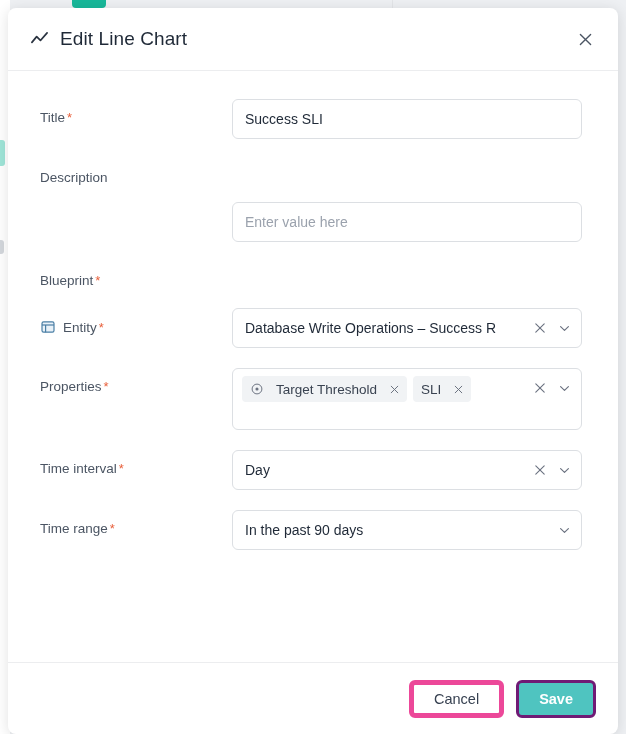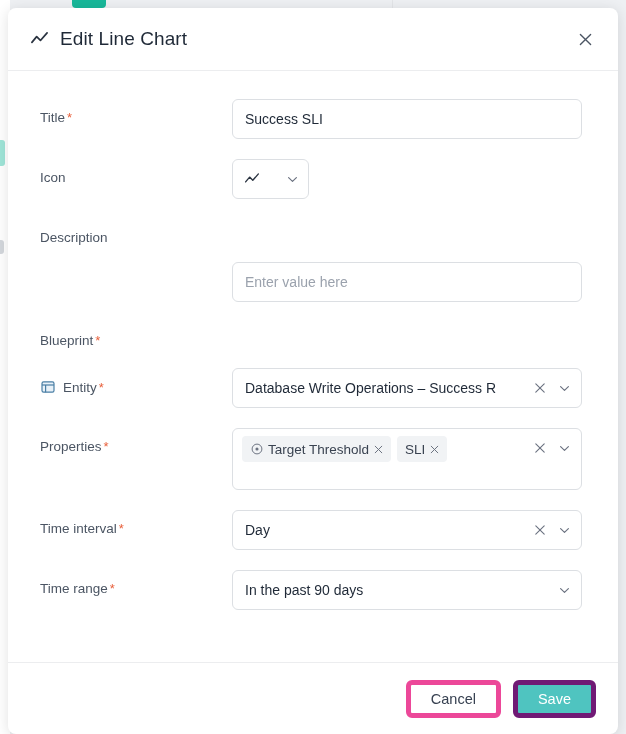--- a/index.html
+++ b/index.html
@@ -193,21 +193,21 @@
     flex-wrap: wrap;
     gap: 6px;
     min-width: 0;
   }
   .chip {
     background: #f1f3f5;
     border-radius: 4px;
     height: 26px;
     display: flex;
     align-items: center;
-    gap: 4px;
+    gap: 12px;
     padding: 0 7px 0 8px;
     font-size: 13.5px;
     color: #3a4351;
   }
   .chip .chip-icon {
     width: 14px; height: 14px;
     display: flex; align-items: center; justify-content: center;
     color: #6b7280;
   }
   .chip .chip-x {
@@ -245,22 +245,23 @@
   }
   .btn-cancel {
     background: #fff;
     border: 5px solid #ec4899;
     color: #374151;
     min-width: 80px;
   }
   .btn-save {
     background: #4fc4c0;
     color: #fff;
-    border: 5px solid #701a75;
+    border: 3px solid #701a75;
     min-width: 62px;
+    font-weight: bold;
   }
 </style>
 </head>
 <body>
 
 <div class="page-bg">
   <div class="bg-strip-left"></div>
   <div class="bg-tab"></div>
   <div class="bg-sidebar-accent1"></div>
   <div class="bg-sidebar-accent2"></div>
@@ -291,37 +292,20 @@
     <div class="form-row">
       <div class="form-label">
         <span>Title</span>
           <span class="req">*</span>
       </div>
       <div class="field">
         <span class="field-text">Success SLI</span>
       </div>
     </div>
 
-    <div class="form-row">
-      <div class="form-label">
-        <span>Icon</span>
-      </div>
-      <div class="field icon-select">
-        <span class="icon-btn">
-          <svg width="17" height="17" viewBox="0 0 20 20" fill="none" stroke="#2a3340" stroke-width="1.7" stroke-linecap="round" stroke-linejoin="round">
-            <polyline points="2,13 7,7 11,11 18,3"></polyline>
-          </svg>
-        </span>
-        <span class="chev">
-          <svg width="13" height="13" viewBox="0 0 20 20" fill="none" stroke="currentColor" stroke-width="1.8" stroke-linecap="round" stroke-linejoin="round">
-              <polyline points="4,7 10,13 16,7"></polyline>
-            </svg>
-        </span>
-      </div>
-    </div>
 
     <div class="form-row">
       <div class="form-label">
         <span>Description</span>
       </div>
       <div class="field placeholder">
         <span class="field-text">Enter value here</span>
       </div>
     </div>
 

